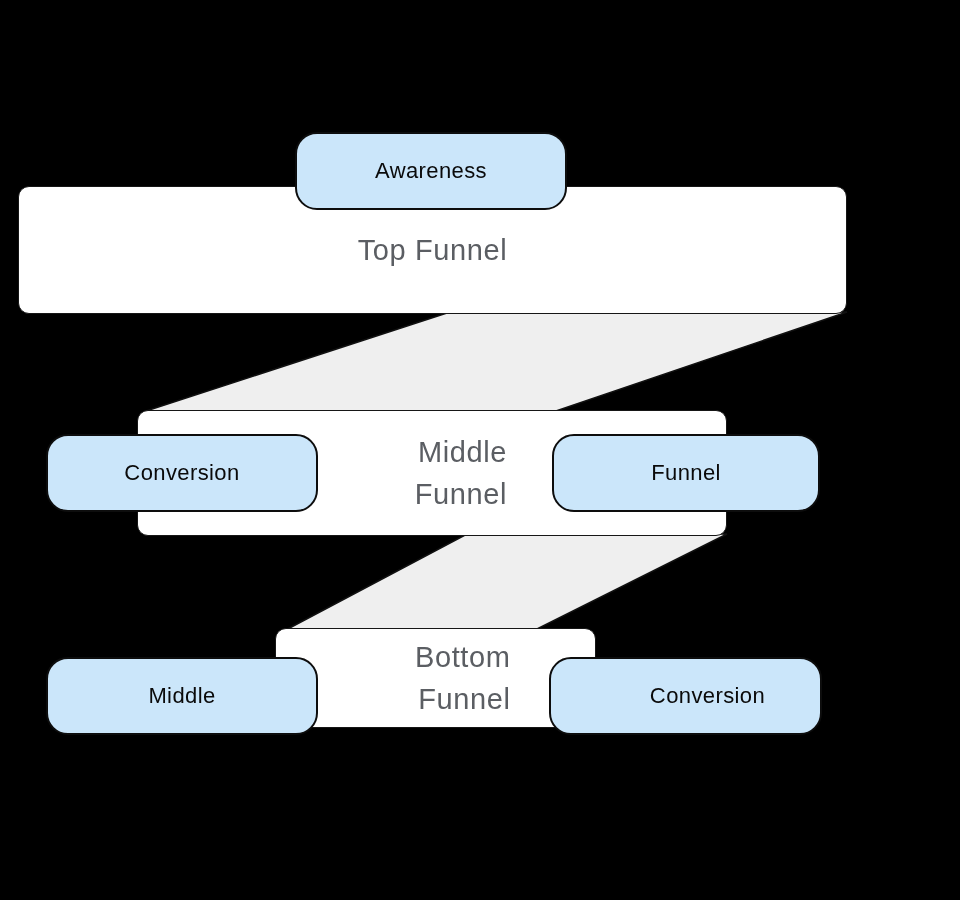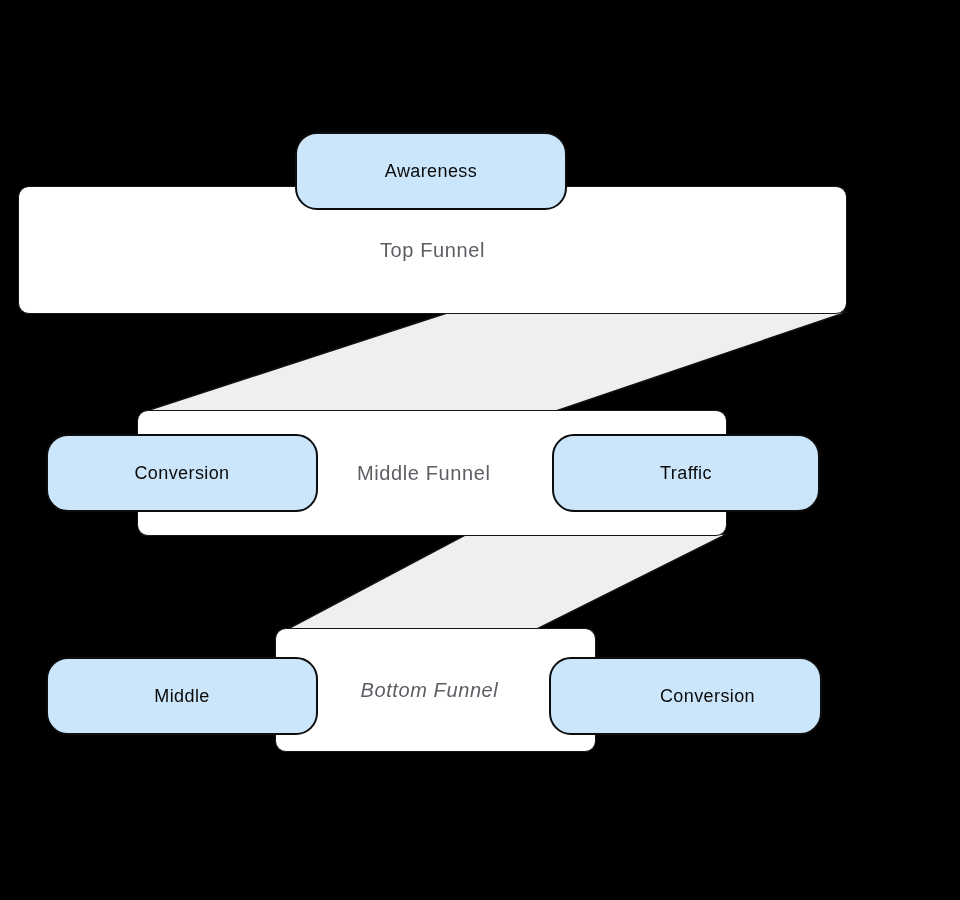--- a/index.html
+++ b/index.html
@@ -32,51 +32,51 @@
     border: 1px solid var(--box-edge, #161616);
     border-radius: 11px;
     box-sizing: border-box;
     display: flex;
     align-items: center;
     justify-content: center;
     z-index: 2;
   }
   .stage-label {
     color: var(--box-label-color, #5b5e63);
-    font-size: 20px;
+    font-size: 29px;
     font-weight: 500;
     line-height: 42px;
     letter-spacing: 0.6px;
-    text-align: left;
+    text-align: right;
   }
   .stage-label.narrow { width: 150px; }
   .pill {
     position: absolute;
     background: var(--pill-fill, #cbe6fa);
     border: 2.5px solid var(--pill-border, #0d0d0d);
     border-radius: 22px;
     box-sizing: border-box;
     height: 78px;
     display: flex;
     align-items: center;
     justify-content: center;
     z-index: 3;
   }
   .pill-label {
     color: var(--pill-text-color, #0a0a0a);
-    font-size: 18px;
+    font-size: 22px;
     font-weight: 500;
     letter-spacing: 0.4px;
     text-align: center;
     white-space: nowrap;
   }
   
   #box-top    { left: 18px;  top: 186px; width: 829px; height: 128px; }
   #box-middle { left: 137px; top: 410px; width: 590px; height: 126px; }
-  #box-bottom { left: 275px; top: 628px; width: 321px; height: 124px; font-style: italic; }
+  #box-bottom { left: 275px; top: 628px; width: 321px; height: 100px; }
   #pill-awareness  { left: 295px; top: 132px; width: 272px; }
   #pill-engagement { left: 46px;  top: 434px; width: 272px; }
   #pill-traffic    { left: 552px; top: 434px; width: 268px; }
   #pill-loyalty    { left: 46px;  top: 657px; width: 272px; }
   #pill-conversion { left: 549px; top: 657px; width: 273px; padding-left: 44px; }
 </style>
 </head>
 <body>
 
 <div class="canvas">
@@ -100,21 +100,21 @@
 
   <div class="pill" id="pill-awareness">
     <span class="pill-label">Awareness</span>
   </div>
 
   <div class="pill" id="pill-engagement">
     <span class="pill-label">Conversion</span>
   </div>
 
   <div class="pill" id="pill-traffic">
-    <span class="pill-label">Traffic</span>
+    <span class="pill-label">Funnel</span>
   </div>
 
   <div class="pill" id="pill-loyalty">
     <span class="pill-label">Middle</span>
   </div>
 
   <div class="pill" id="pill-conversion">
     <span class="pill-label">Conversion</span>
   </div>
 

